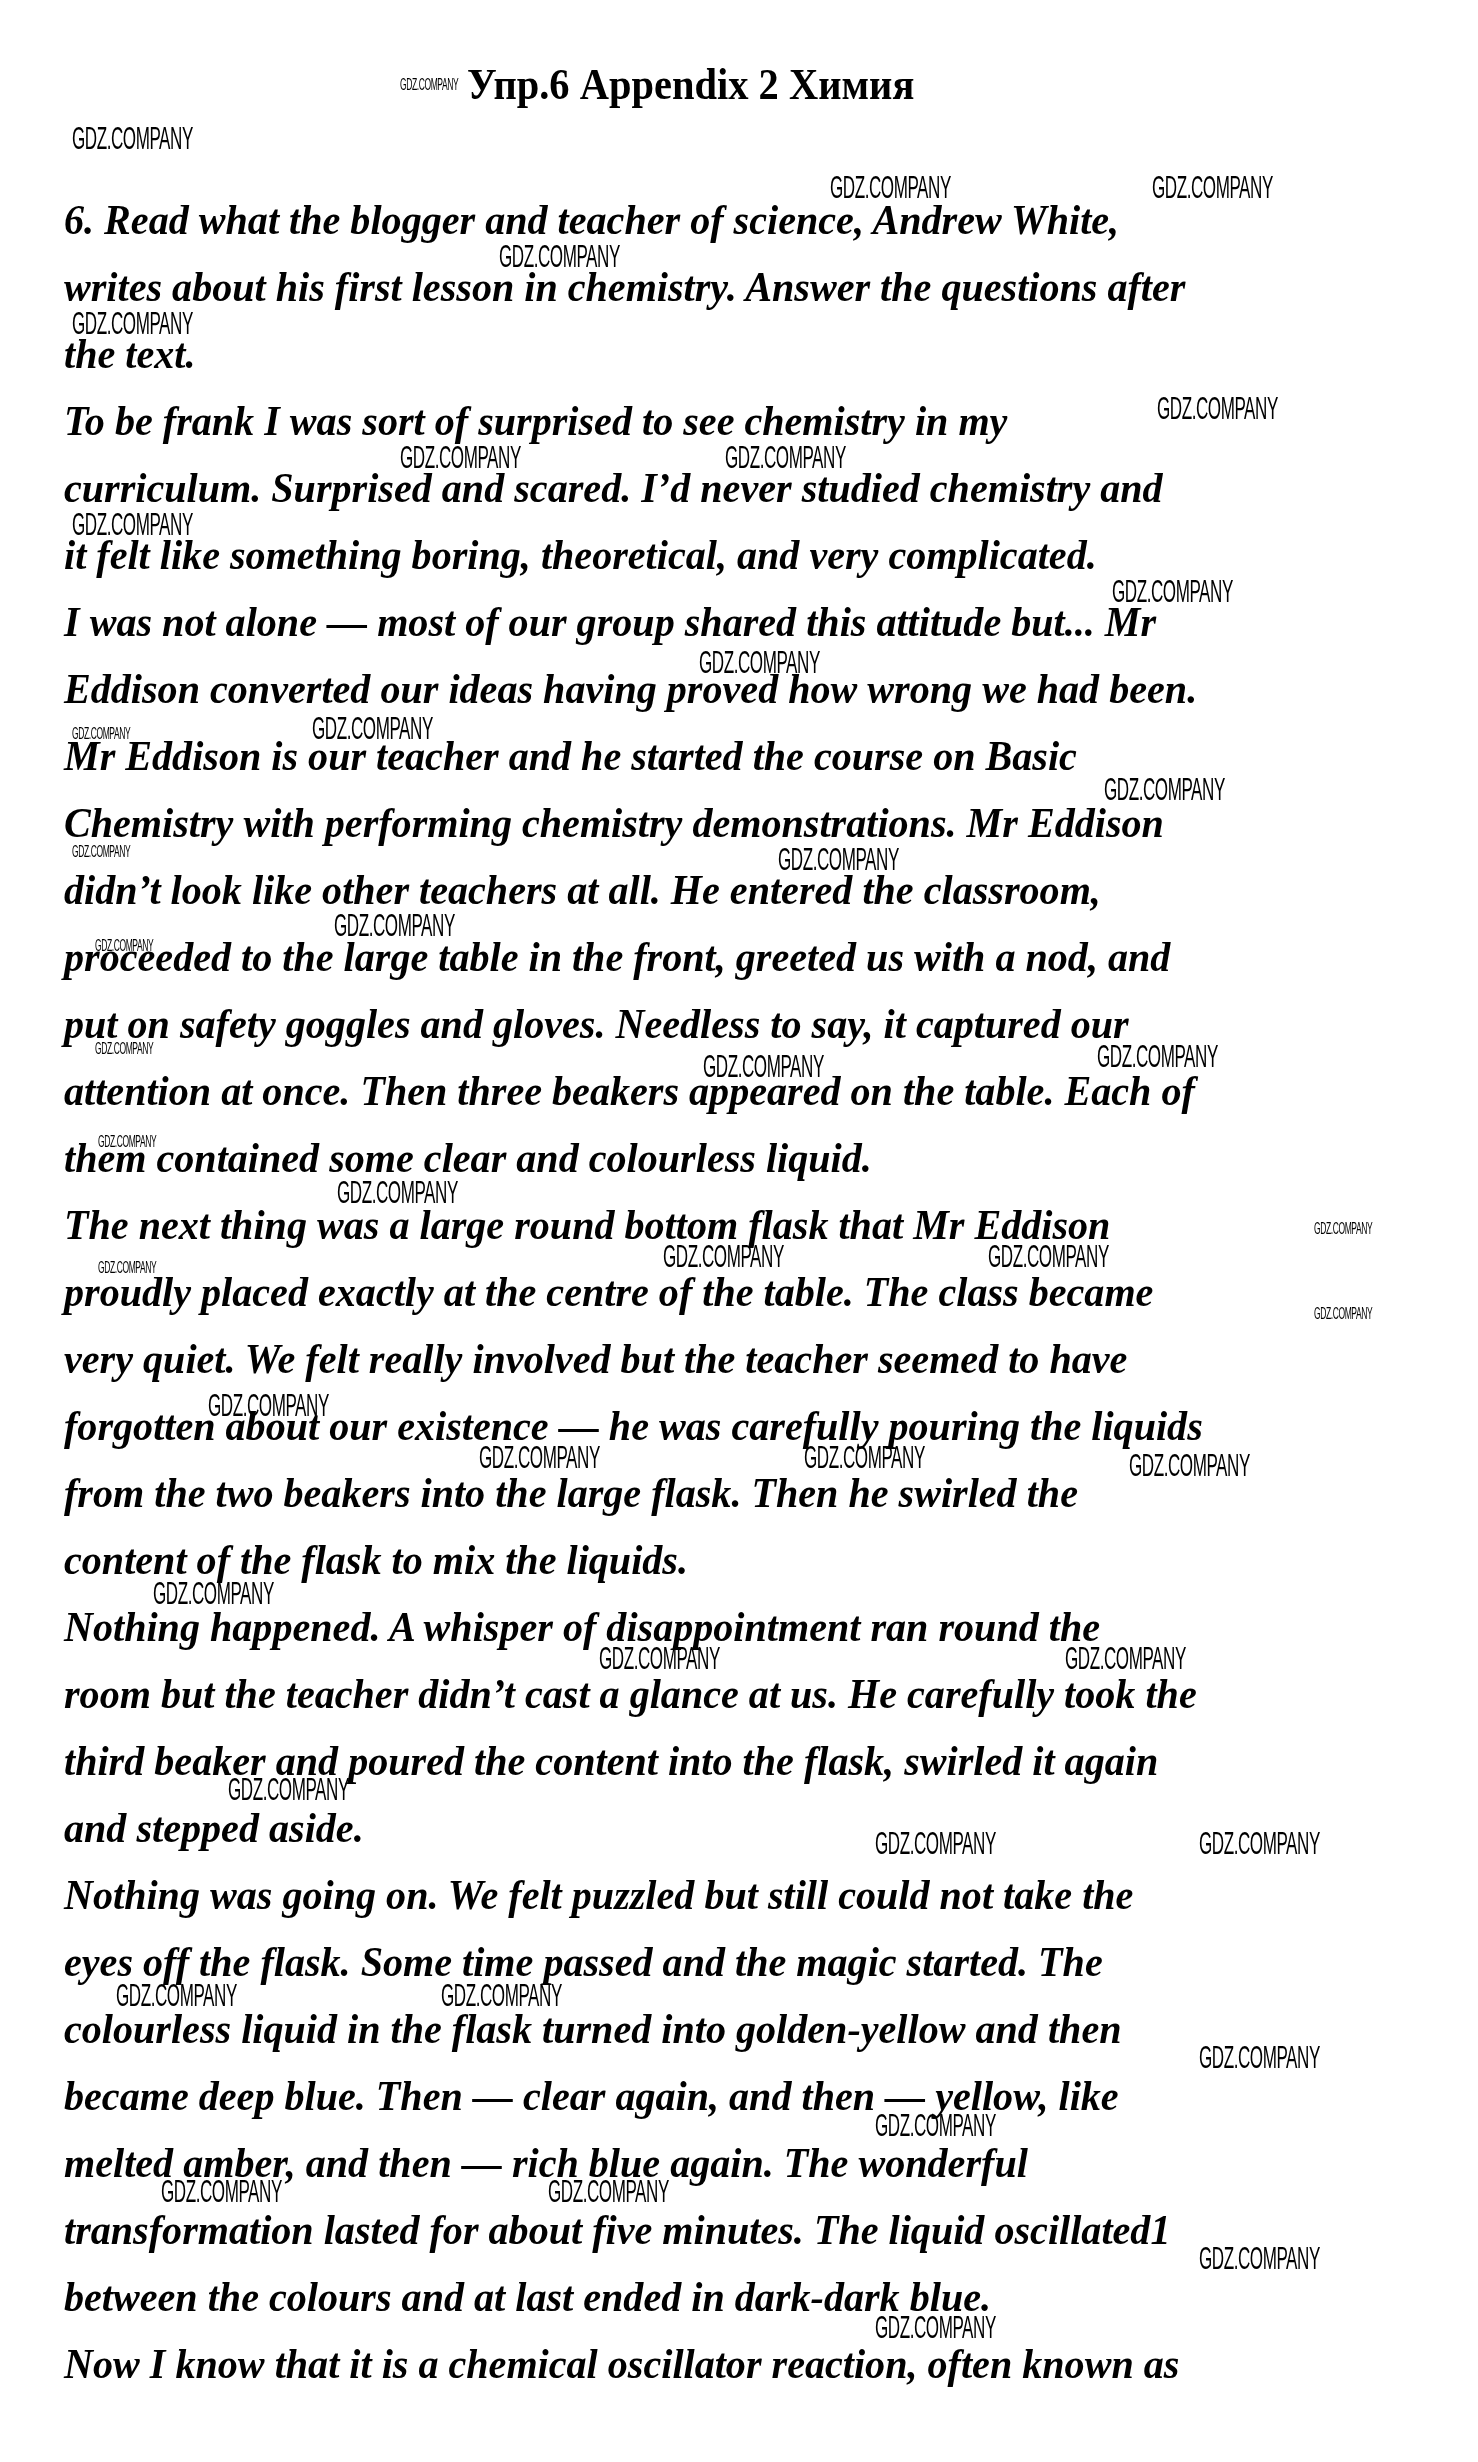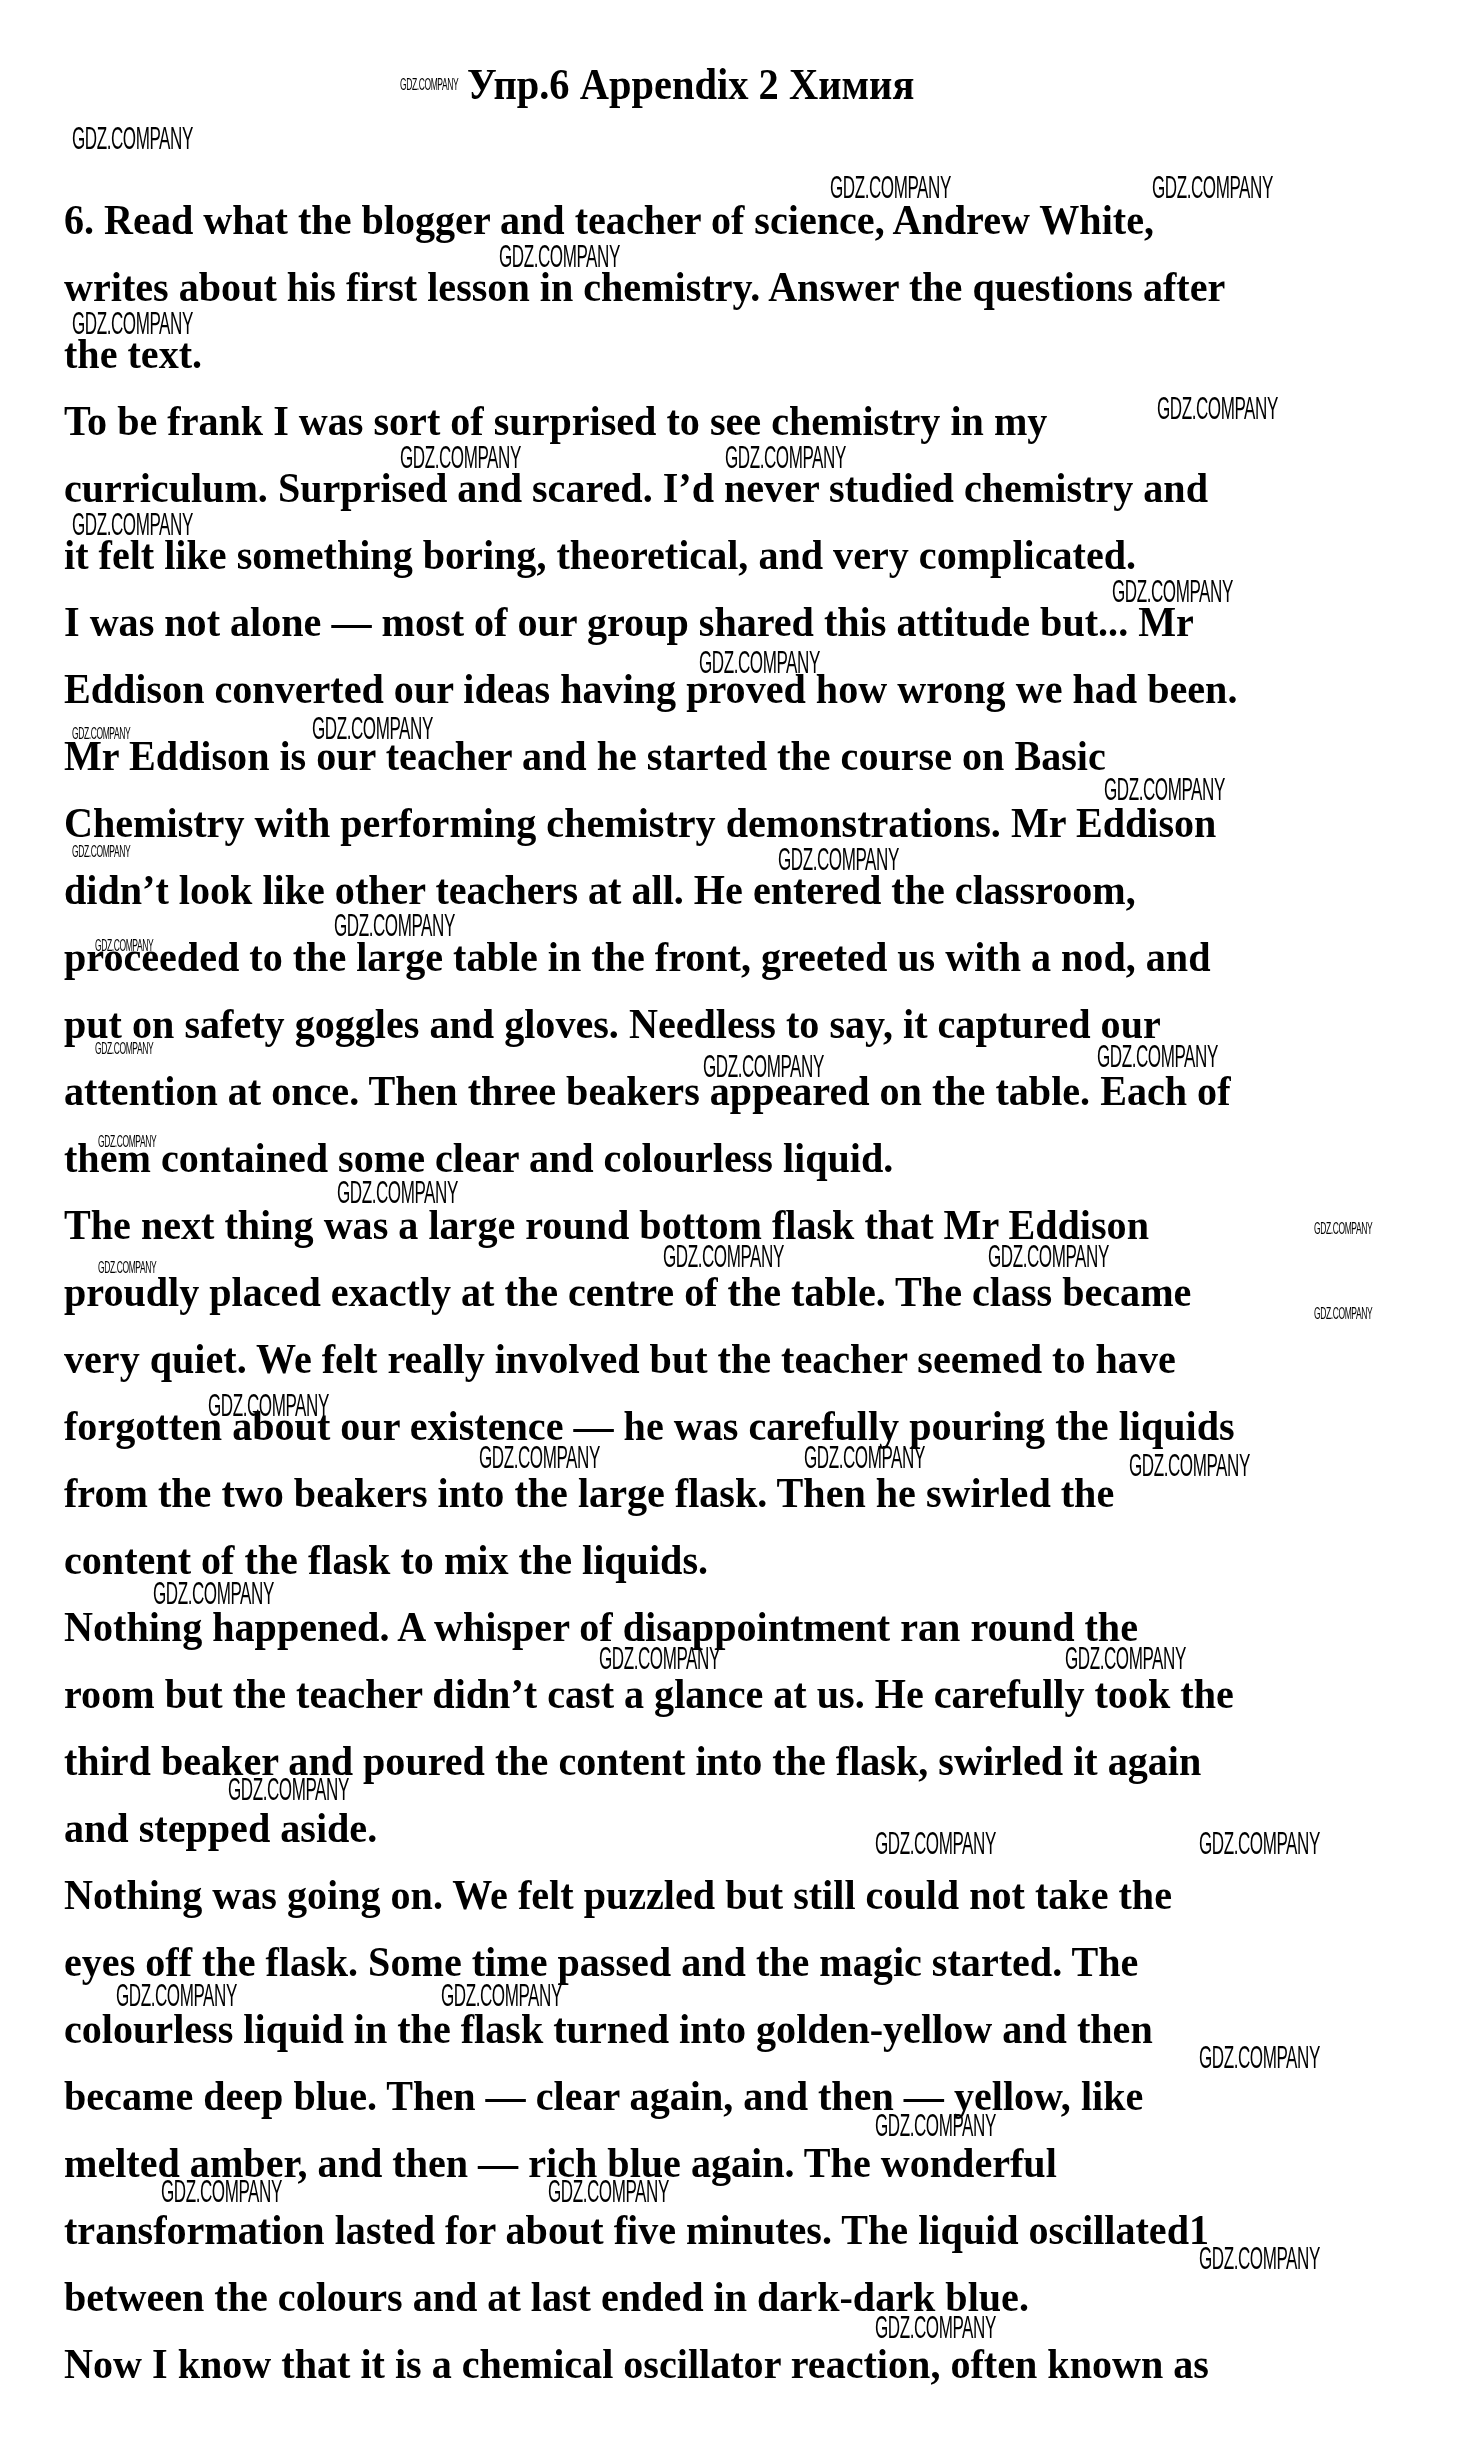--- a/index.html
+++ b/index.html
@@ -6,21 +6,21 @@
   body { width:1479px; height:2462px; position:relative; overflow:hidden; }
   .title {
     position:absolute; left:467px; top:58px;
     font-family:"Liberation Serif", serif; font-weight:bold;
     font-size:44px; line-height:54px; color:#000; white-space:nowrap;
     transform:scaleX(0.92); transform-origin:left center;
   }
   .text {
     position:absolute; left:64px; top:187px; width:1394px;
     font-family:"Liberation Serif", serif; font-weight:bold;
-    font-size:42px; color:#000;
+    font-size:42px; color:#000;font-style:italic;
   }
   .line {
     height:67px; line-height:67px; white-space:nowrap;
     transform:scaleX(0.955); transform-origin:left center;
   }
   .wm {
     position:absolute; font-family:"Liberation Sans", sans-serif;
     color:#000; white-space:nowrap; transform-origin:left top;
     letter-spacing:-0.8px;
   }

